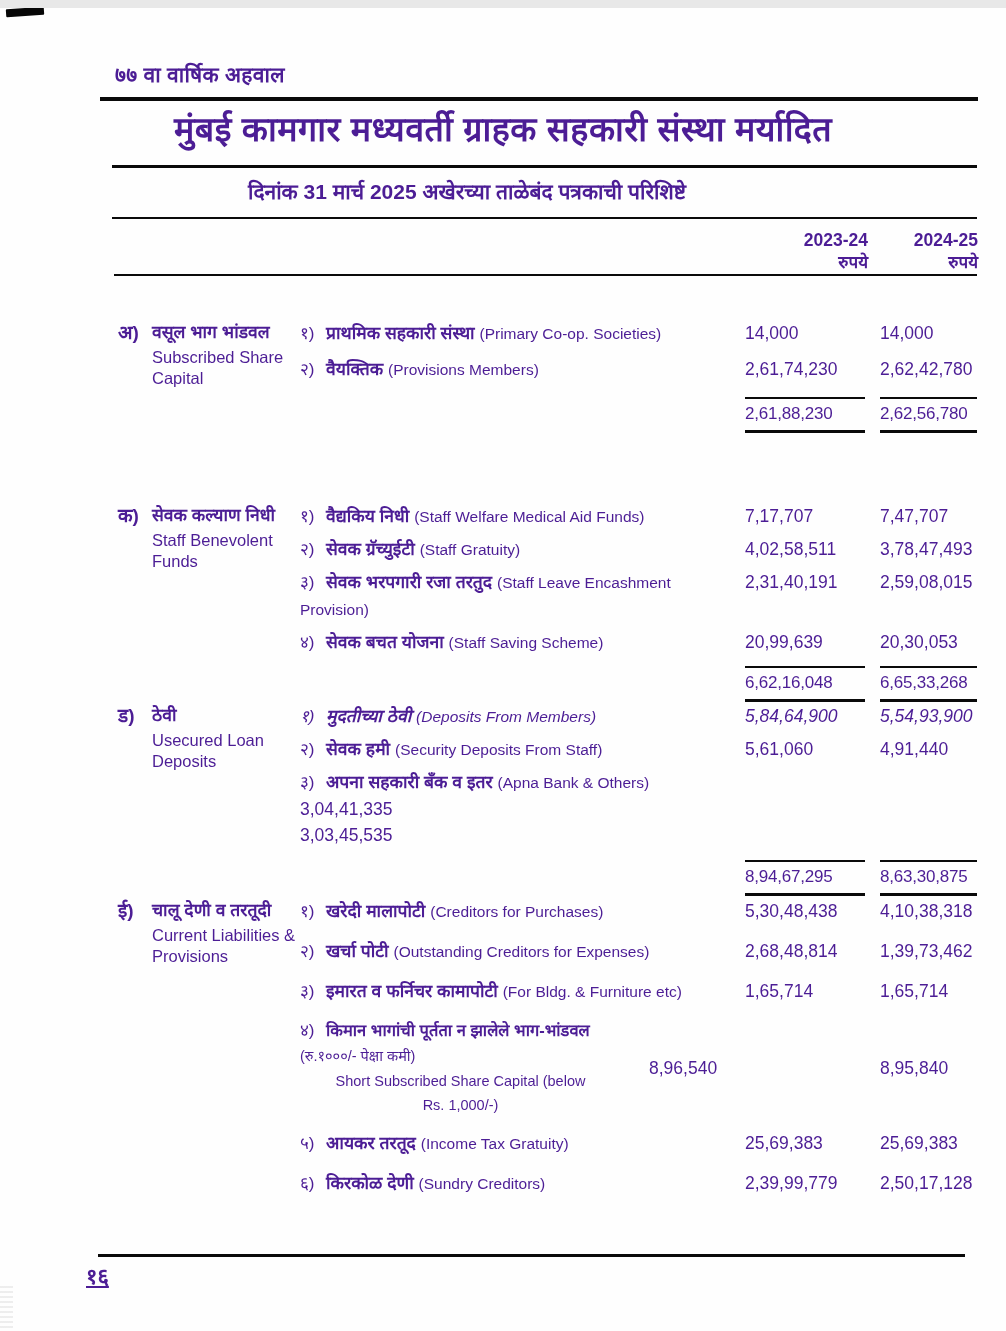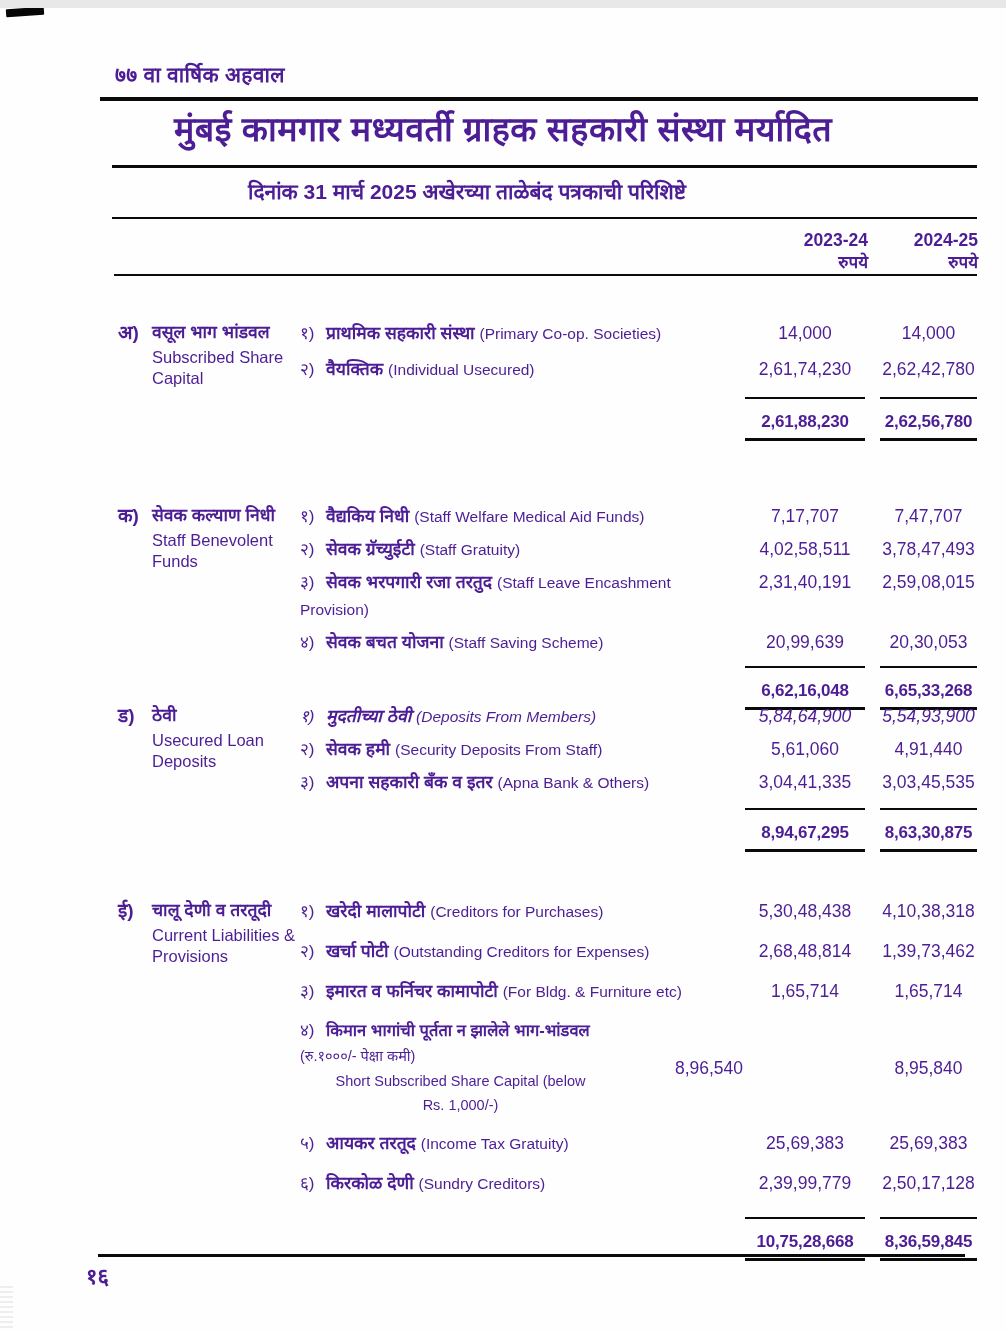--- a/index.html
+++ b/index.html
@@ -41,29 +41,29 @@
   .label-en{font-size:16.5px;line-height:21px;margin-top:2px;}
   .rows{flex:1;min-width:0;}
   .row{display:flex;align-items:flex-start;}
   .item{flex:1;min-width:0;padding-right:6px;font-size:17.5px;line-height:26px;}
   .item .num{display:inline-block;width:26px;font-size:17px;}
   .item .en{font-weight:400;font-size:15.5px;text-align:center;}
   .item .en2{margin-left:26px;line-height:24px;}
   .row.twoline .item{font-size:16.5px;line-height:25px;}
   .row.twoline .item .en{font-size:14.5px;}
   .row.twoline .val{align-self:center;}
-  .val{width:120px;text-align:center;font-size:17.5px;line-height:26px;white-space:nowrap;}
+  .val{width:120px;text-align:left;font-size:17.5px;line-height:26px;white-space:nowrap;}
   .colgap{width:15px;}
   .v2{width:97px;}
-  .val.total{font-weight:700;font-size:17px;letter-spacing:-.2px;
+  .val.total{font-weight:400;font-size:17px;letter-spacing:-.2px;
     border-top:2.5px solid #0a0a0a;border-bottom:3.5px solid #0a0a0a;
-    padding:10px 0 3px;}
+    padding:2px 0 3px;}
   
   .hr-5{left:98px;top:1246px;width:867px;height:3px;}
-  .page-number{position:absolute;left:86px;top:1252px;font-size:22px;font-weight:700;}
+  .page-number{position:absolute;left:86px;top:1252px;font-size:22px;font-weight:700;text-decoration:underline;}
 </style>
 </head>
 <body>
 
 <div class="page">
   <div class="corner-mark"></div>
   <div class="edge-noise"></div>
 
   <div class="annual-header">७७ वा वार्षिक अहवाल</div>
   <div class="hr hr-1"></div>
@@ -92,21 +92,21 @@
           <div class="label-en">Subscribed Share Capital</div>
         </div>
         <div class="rows">
           <div class="row" style="margin-bottom: 9px;">
             <div class="item"><span class="num">१)</span><span class="mr">प्राथमिक सहकारी संस्था </span><span class="en">(Primary Co-op. Societies)</span></div>
             <div class="val v1">14,000</div>
             <div class="colgap"></div>
             <div class="val v2">14,000</div>
           </div>
           <div class="row" style="margin-bottom: 9px;">
-            <div class="item"><span class="num">२)</span><span class="mr">वैयक्तिक </span><span class="en">(Individual Usecured)</span></div>
+            <div class="item"><span class="num">२)</span><span class="mr">वैयक्तिक </span><span class="en">(Provisions Members)</span></div>
             <div class="val v1">2,61,74,230</div>
             <div class="colgap"></div>
             <div class="val v2">2,62,42,780</div>
           </div>
           <div class="row" style="margin-top: 14px;">
             <div class="item"></div>
             <div class="val v1 total">2,61,88,230</div>
             <div class="colgap"></div>
             <div class="val v2 total">2,62,56,780</div>
           </div>
@@ -163,21 +163,21 @@
             <div class="val v1">5,84,64,900</div>
             <div class="colgap"></div>
             <div class="val v2">5,54,93,900</div>
           </div>
           <div class="row" style="margin-bottom: 6px;">
             <div class="item"><span class="num">२)</span><span class="mr">सेवक हमी </span><span class="en">(Security Deposits From Staff)</span></div>
             <div class="val v1">5,61,060</div>
             <div class="colgap"></div>
             <div class="val v2">4,91,440</div>
           </div>
-          <div class="row" style="margin-bottom: 6px;">
+          <div class="row" style="margin-bottom: 6px; flex-direction: column;">
             <div class="item"><span class="num">३)</span><span class="mr">अपना सहकारी बँक व इतर </span><span class="en">(Apna Bank &amp; Others)</span></div>
             <div class="val v1">3,04,41,335</div>
             <div class="colgap"></div>
             <div class="val v2">3,03,45,535</div>
           </div>
           <div class="row" style="margin-top: 12px;">
             <div class="item"></div>
             <div class="val v1 total">8,94,67,295</div>
             <div class="colgap"></div>
             <div class="val v2 total">8,63,30,875</div>
@@ -220,25 +220,19 @@
             <div class="val v1">25,69,383</div>
             <div class="colgap"></div>
             <div class="val v2">25,69,383</div>
           </div>
           <div class="row" style="margin-bottom: 13px;">
             <div class="item"><span class="num">६)</span><span class="mr">किरकोळ देणी </span><span class="en">(Sundry Creditors)</span></div>
             <div class="val v1">2,39,99,779</div>
             <div class="colgap"></div>
             <div class="val v2">2,50,17,128</div>
           </div>
-          <div class="row" style="margin-top: 20px;">
-            <div class="item"></div>
-            <div class="val v1 total">10,75,28,668</div>
-            <div class="colgap"></div>
-            <div class="val v2 total">8,36,59,845</div>
-          </div>
         </div>
       </div>
     </div>
 
   <div class="hr hr-5"></div>
   <div class="page-number">१६</div>
 </div>
 
 </body></html>

